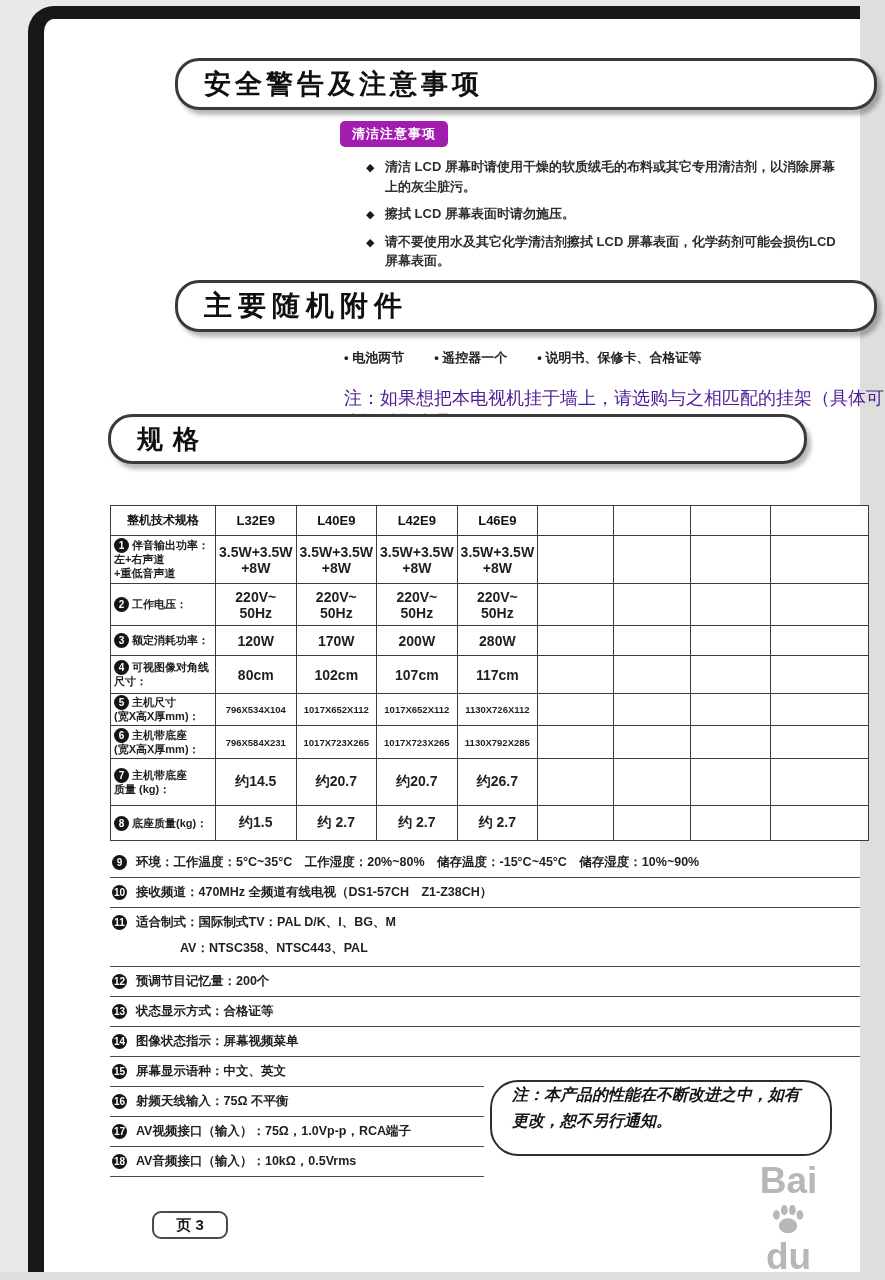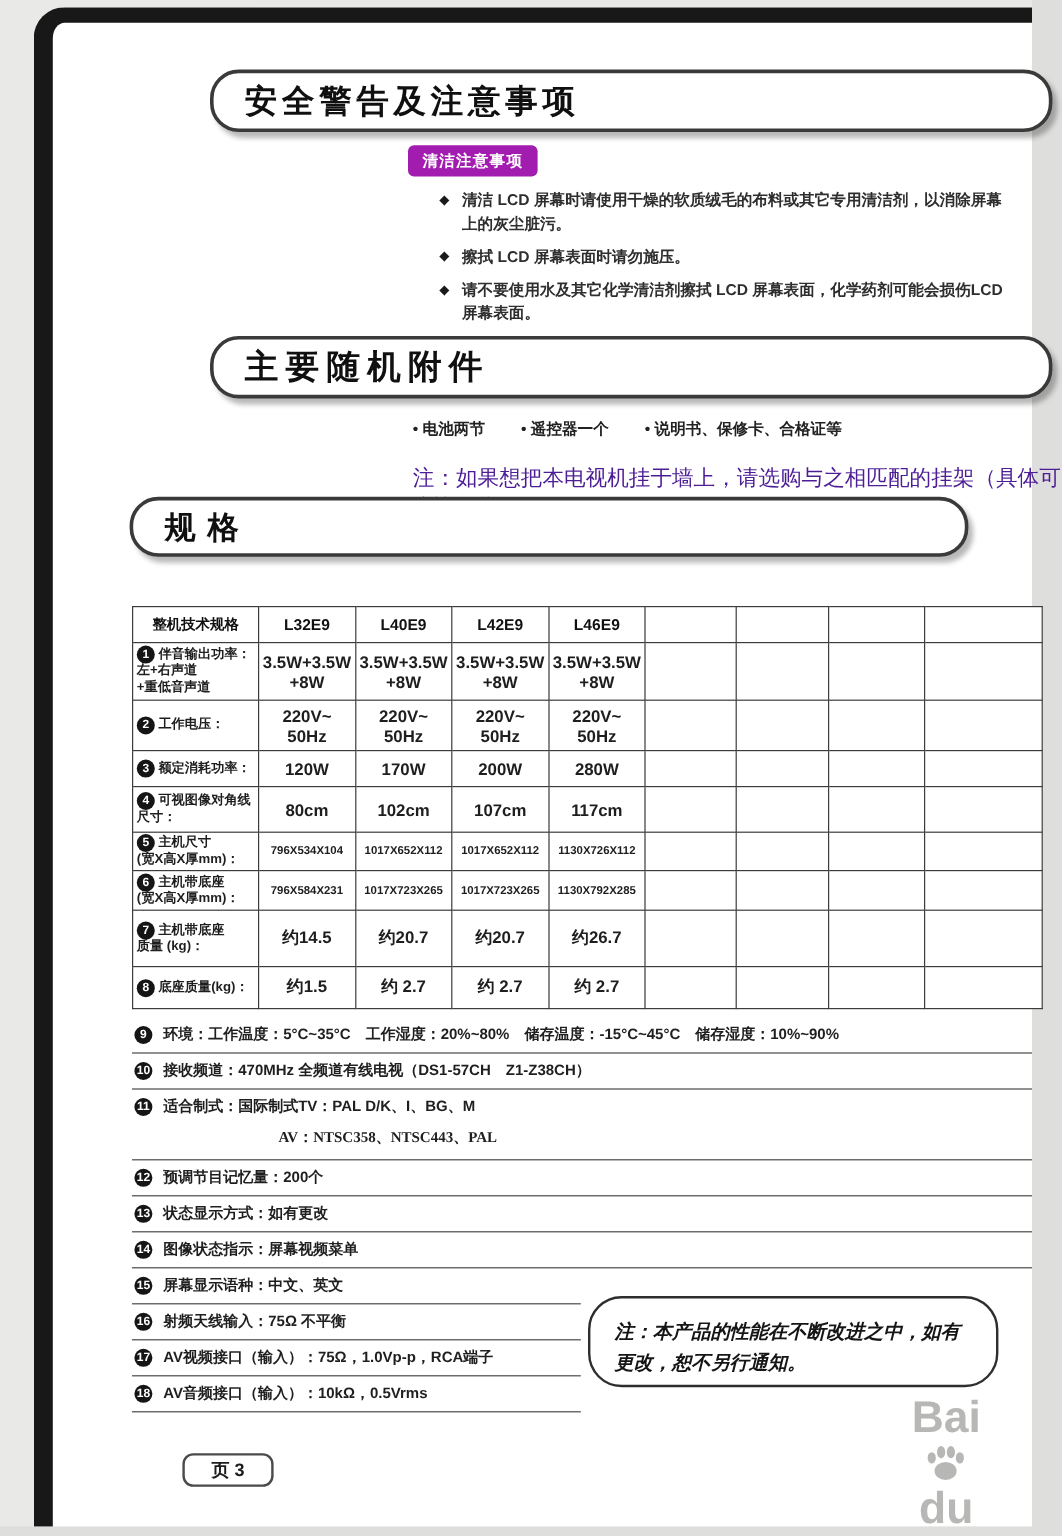--- a/index.html
+++ b/index.html
@@ -41,26 +41,26 @@
   #spec-table .head { font-size:13px; font-weight:bold; text-align:center; color:#111; }
   #spec-table .head.first { font-size:12px; text-align:center; }
   .cnum { display:inline-block; width:15px; height:15px; border-radius:50%; background:#151515; color:#fff;
     font-size:10px; line-height:15px; text-align:center; margin-right:3px; font-weight:bold; flex:0 0 15px; }
 
   
   #lines { position:absolute; left:110px; top:848px; width:750px; }
   .sline { border-bottom:1px solid #4a4a4a; padding:7px 0 7px 2px; font-size:12.5px; font-weight:bold; color:#1f1f1f; }
   .sline .row1 { display:flex; align-items:flex-start; }
   .sline .txt { margin-left:6px; line-height:15px; }
-  .sline .extra { margin:10px 0 2px 120px;font-family:Liberation Serif, serif; }
+  .sline .extra { margin:10px 0 2px 68px; }
   .sline.short { width:372px; }
 
   
   #notice { position:absolute; left:490px; top:1080px; width:342px; height:76px; border:2px solid #2e2e2e;
-    border-radius:28px; background:#fff; padding:16px 20px 0 20px; font-size:16px; font-weight:bold;
+    border-radius:28px; background:#fff; padding:0 20px 0 20px; font-size:16px; font-weight:bold;
     font-style:italic; line-height:1.6; color:#151515; box-sizing:border-box; }
 
   
   #watermark { position:absolute; right:28px; top:1160px; text-align:right; }
   #wm-logo { display:flex; align-items:center; justify-content:flex-end; font-size:37px; font-weight:bold; color:#b7b7b5;flex-direction:column; }
   #wm-logo .cjk { font-size:34px; margin-left:2px; }
   #wm-url { font-size:17px; margin-top:0px; color:#c3c3c1; }
 
   
   #footer-tab { position:absolute; left:152px; top:1211px; width:76px; height:28px; border:2px solid #4a4a4a;
@@ -262,21 +262,21 @@
     </div>
     <div class="sline">
       <div class="row1">
           <span class="cnum">12</span>
           <span class="txt">预调节目记忆量：200个</span>
         </div>
     </div>
     <div class="sline">
       <div class="row1">
           <span class="cnum">13</span>
-          <span class="txt">状态显示方式：如有更改</span>
+          <span class="txt">状态显示方式：合格证等</span>
         </div>
     </div>
     <div class="sline">
       <div class="row1">
           <span class="cnum">14</span>
           <span class="txt">图像状态指示：屏幕视频菜单</span>
         </div>
     </div>
     <div class="sline short">
       <div class="row1">

